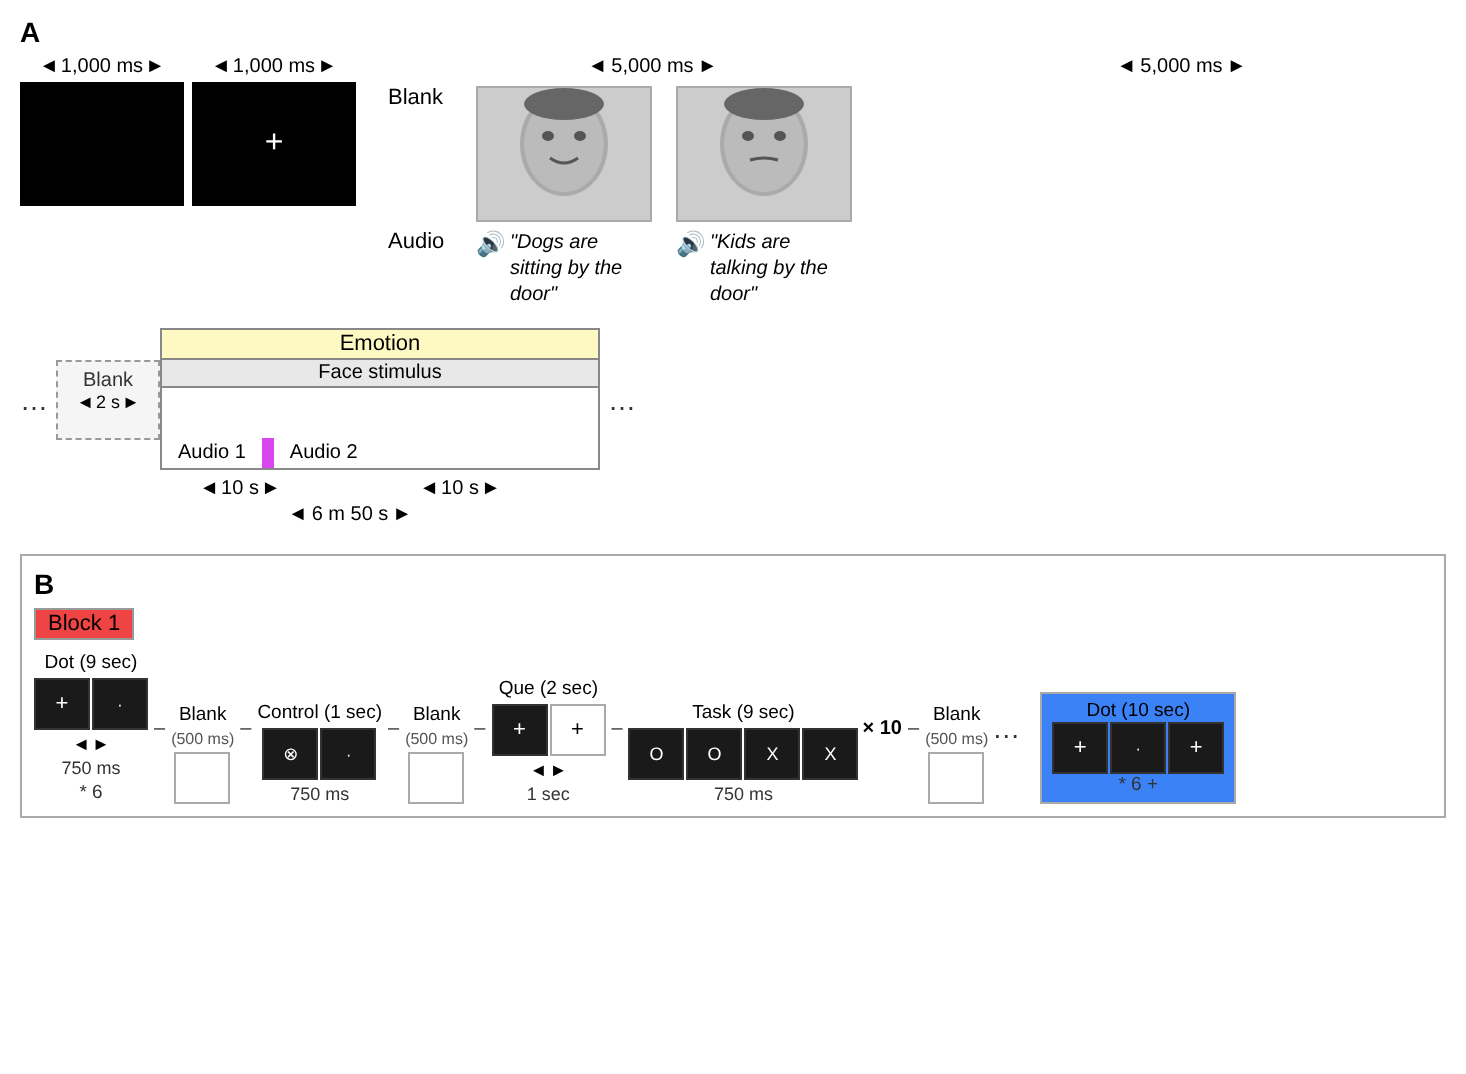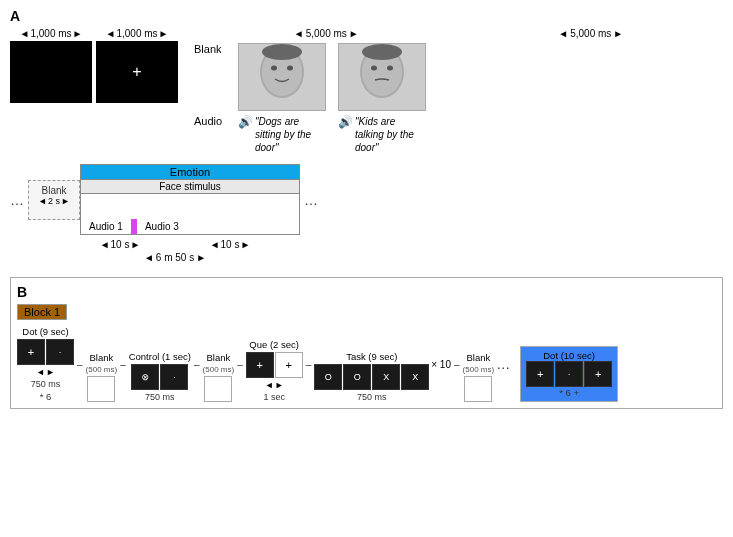--- a/index.html
+++ b/index.html
@@ -153,21 +153,21 @@
     }
     .emotion-box {
       display: flex;
       flex-direction: column;
       border: 1px solid #888;
       margin-left: 0;
     }
     .emotion-header {
       font-size: 11px;
       text-align: center;
-      background: #0ea5e9;
+      background: #fef9c3;
       border-bottom: 1px solid #888;
       padding: 1px 4px;
     }
     .emotion-inner {
       display: flex;
       flex-direction: column;
       gap: 25px;
     }
     .face-stimulus-row {
       font-size: 10px;
@@ -196,21 +196,21 @@
       padding: 6px;
       margin-top: 6px;
       background: #fff;
     }
     .block-label-box {
       border: 1px solid #999;
       display: inline-block;
       padding: 1px 6px;
       font-size: 11px;
       margin-bottom: 6px;
-      background: #a16207;
+      background: #ef4444;
     }
     .b-timeline {
       display: flex;
       flex-direction: row;
       align-items: flex-end;
       gap: 2px;
       flex-wrap: nowrap;
     }
     .b-item {
       display: flex;
@@ -267,20 +267,21 @@
       align-self: center;
     }
     .count-text {
       font-size: 9.5px;
       color: #333;
       align-self: center;
     }
     .multiply-box {
       font-size: 10px;
       align-self: center;
+      font-weight: bold;
     }
     .dashed-border {
       border: 1px dashed #999;
     }
 
     
     .right-dot-section {
       display: flex;
       flex-direction: column;
       align-items: center;
@@ -402,21 +403,21 @@
             <span>►</span>
           </div>
         </div>
 
         <div class="emotion-box" style="width:220px;">
           <div class="emotion-header">Emotion</div>
           <div class="emotion-inner">
             <div class="face-stimulus-row">Face stimulus</div>
             <div class="audio-cells">
               <div class="audio-cell">Audio 1</div>
-              <div class="audio-cell">Audio 3</div>
+              <div class="audio-cell">Audio 2</div>
             </div>
           </div>
         </div>
 
         <span class="dots-text" style="margin-left:4px;">…</span>
       </div>
 
       <div style="display:flex;flex-direction:column;margin-top:4px;margin-left:55px;">
 
         <div style="display:flex;flex-direction:row;gap:0;">

